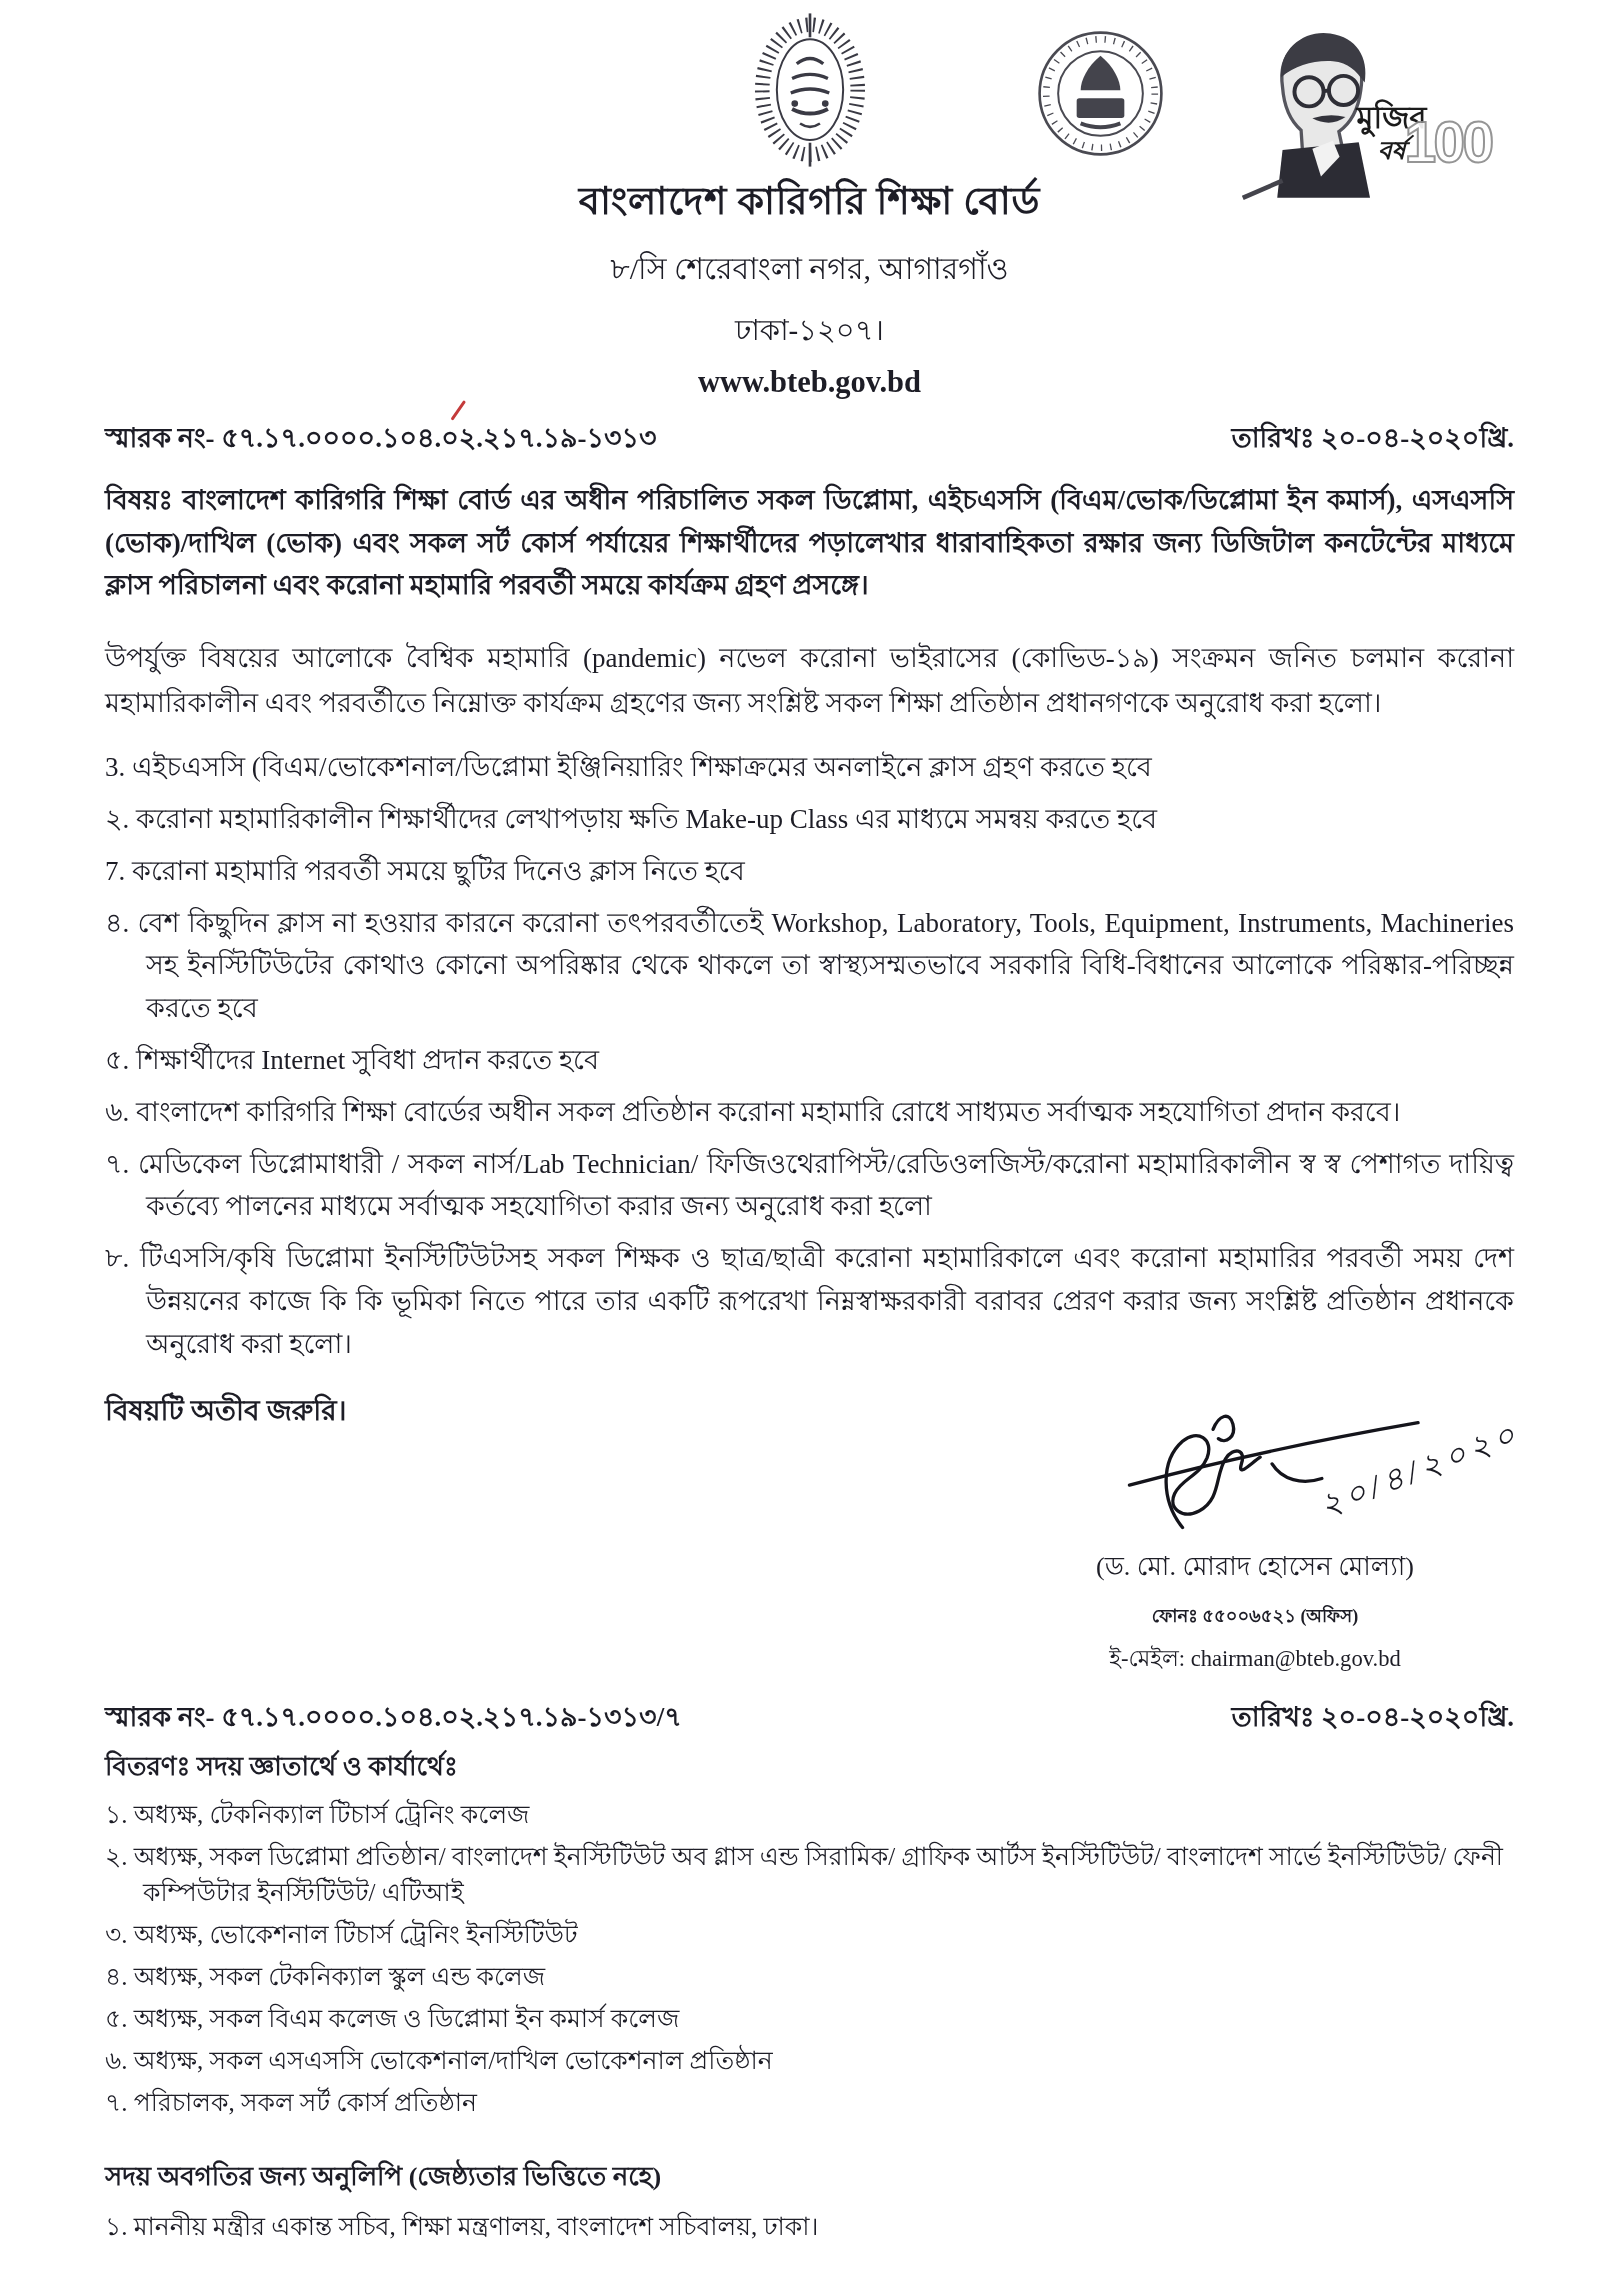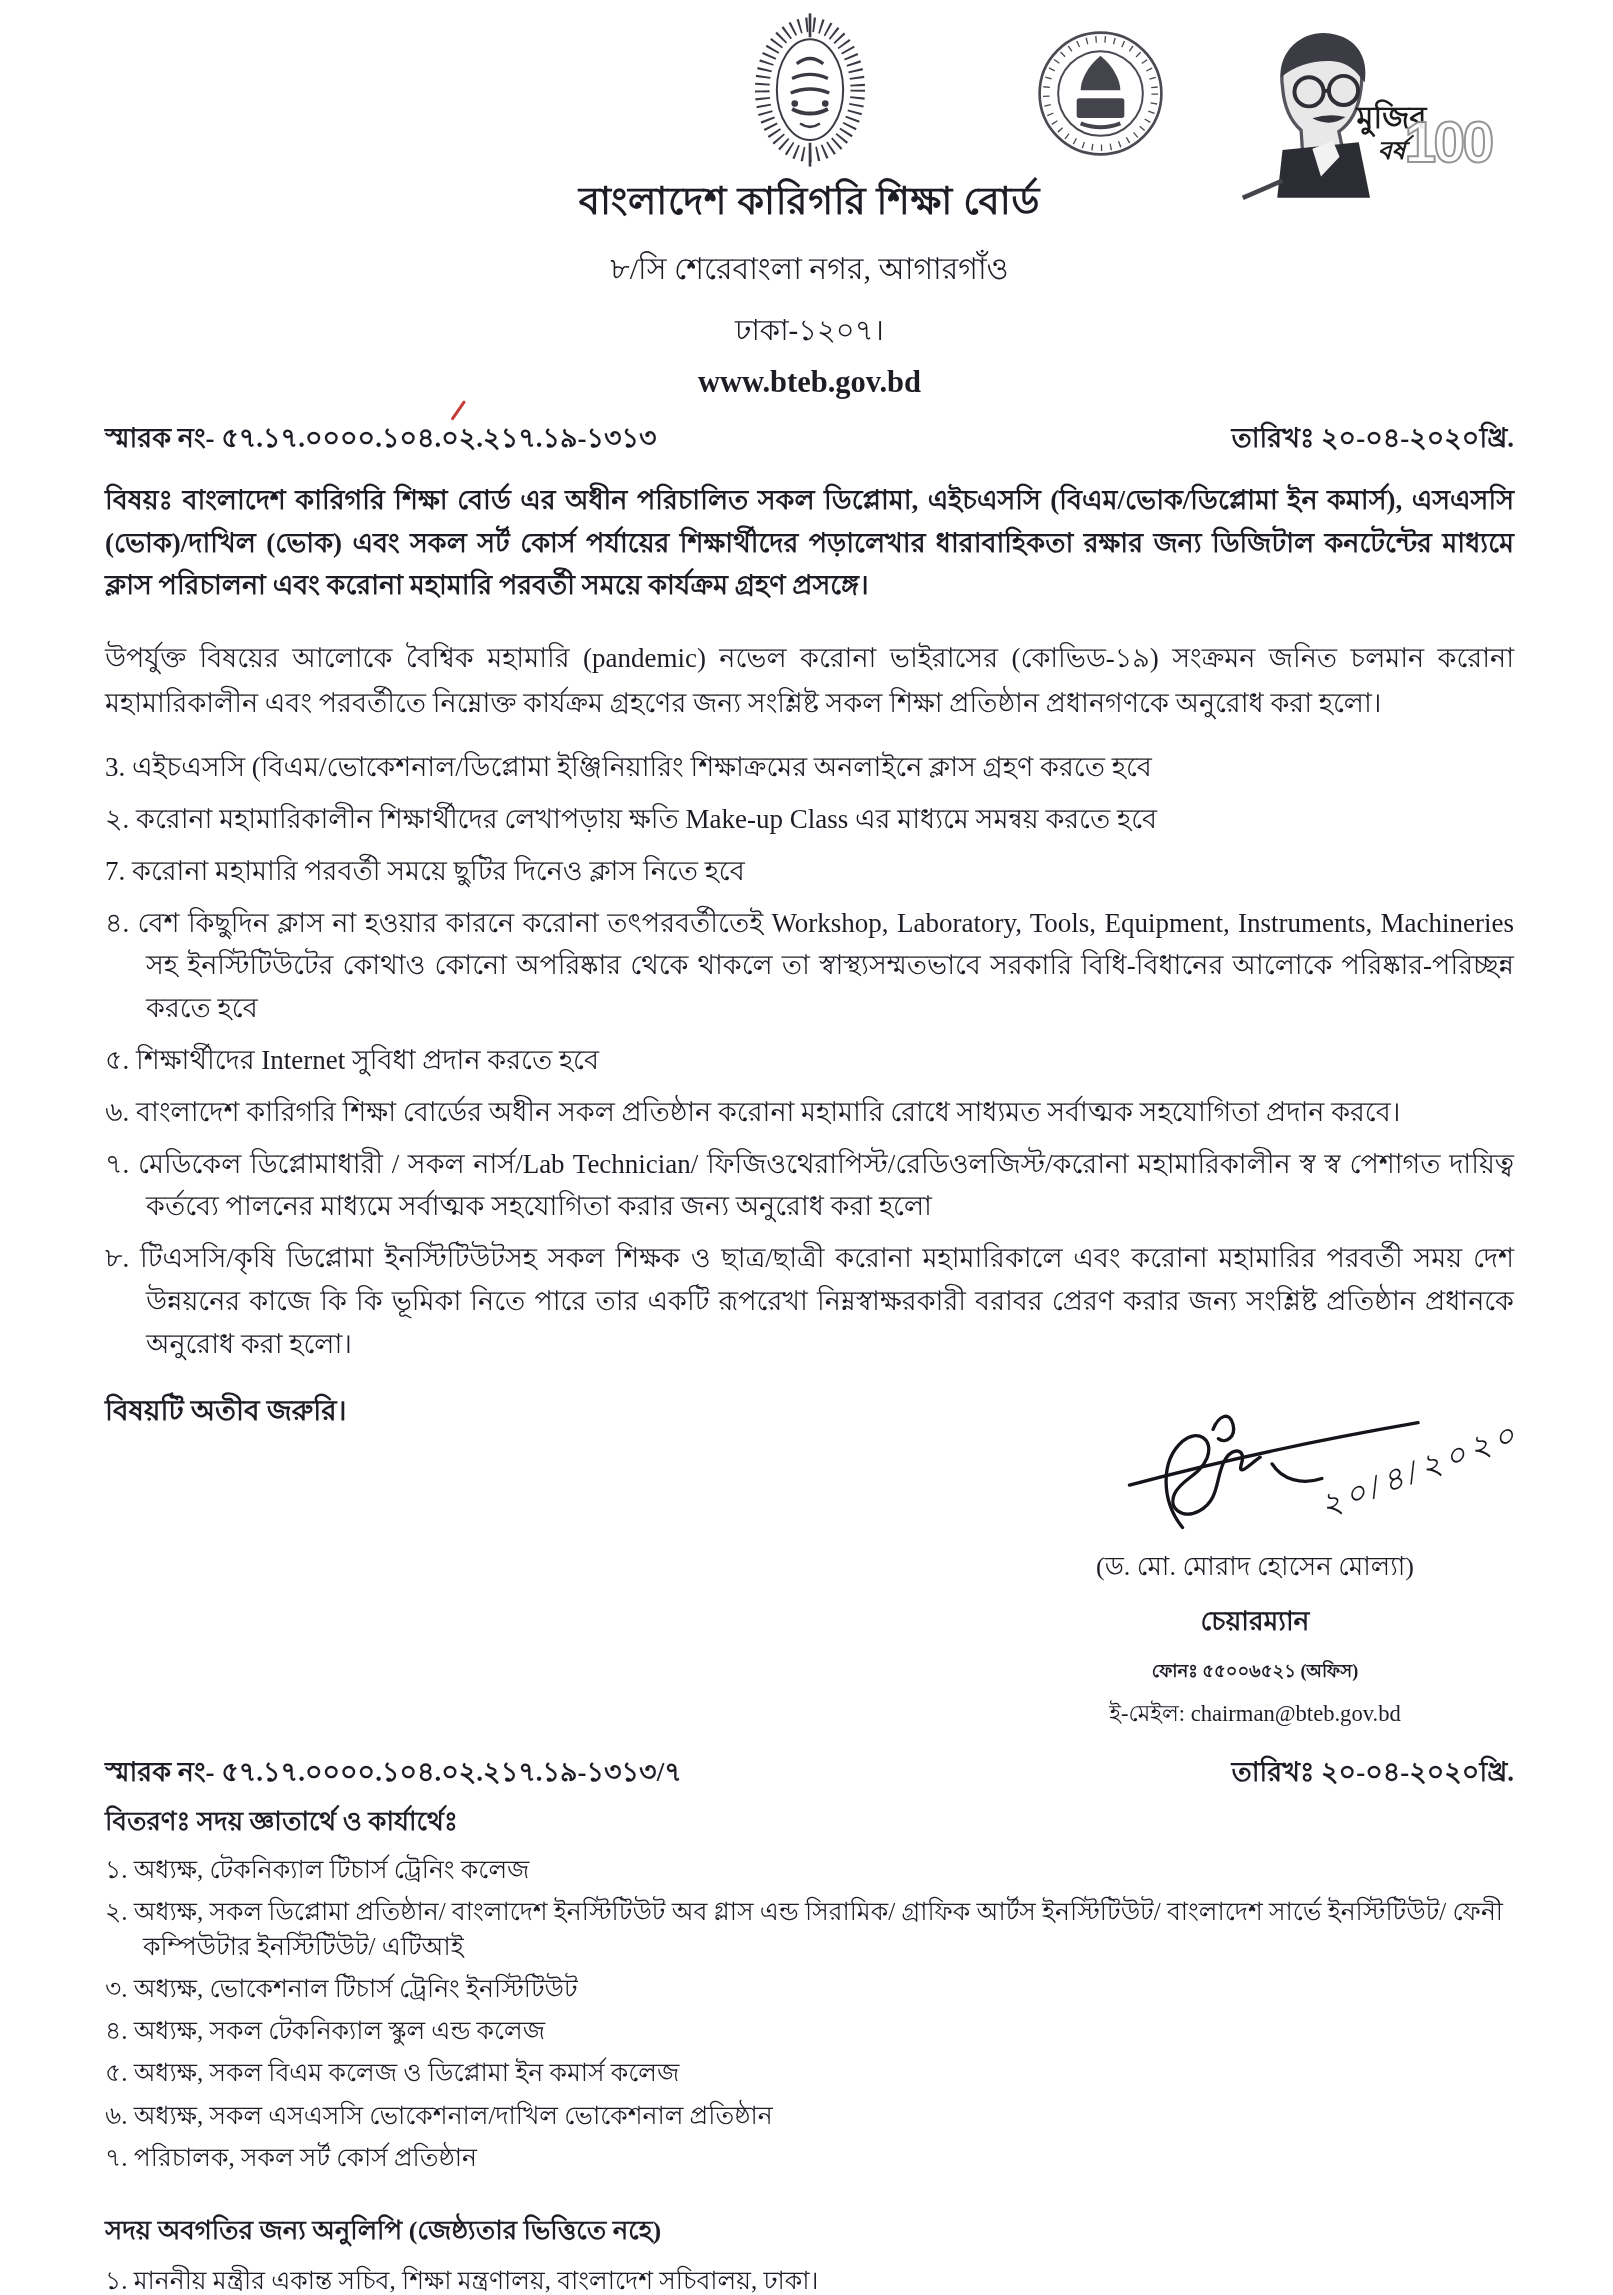--- a/index.html
+++ b/index.html
@@ -153,21 +153,20 @@
 
   <div class="chairman-block">
     <svg class="sig" width="345" height="143" viewBox="0 0 520 215">
       <path d="M150 192 C 118 152, 116 92, 150 62 C 172 43, 198 58, 187 87 C 176 114, 148 119, 138 141 C 128 163, 150 180, 175 167 C 208 150, 199 112, 215 88 C 227 70, 246 74, 239 95 C 232 118, 252 96, 267 86"></path>
       <path d="M196 44 C 205 22, 221 17, 226 36 C 231 55, 215 67, 204 58"></path>
       <path d="M70 128 C 160 104, 320 66, 505 34"></path>
       <path d="M285 96 C 300 120, 330 128, 360 118"></path>
     </svg>
     <div class="hand-date-chairman">২০/৪/২০২০</div>
     <div class="chairman-name">(ড. মো. মোরাদ হোসেন মোল্যা)</div>
-    <div class="chairman-title">চেয়ারম্যান</div>
     <div class="chairman-phone">ফোনঃ ৫৫০০৬৫২১ (অফিস)</div>
     <div class="chairman-email">ই-মেইল: chairman@bteb.gov.bd</div>
   </div>
 
   <div class="memo-row">
     <span>স্মারক নং- ৫৭.১৭.০০০০.১০৪.০২.২১৭.১৯-১৩১৩/৭</span>
     <span>তারিখঃ ২০-০৪-২০২০খ্রি.</span>
   </div>
 
   <div class="dist-heading">বিতরণঃ সদয় জ্ঞাতার্থে ও কার্যার্থেঃ</div>

